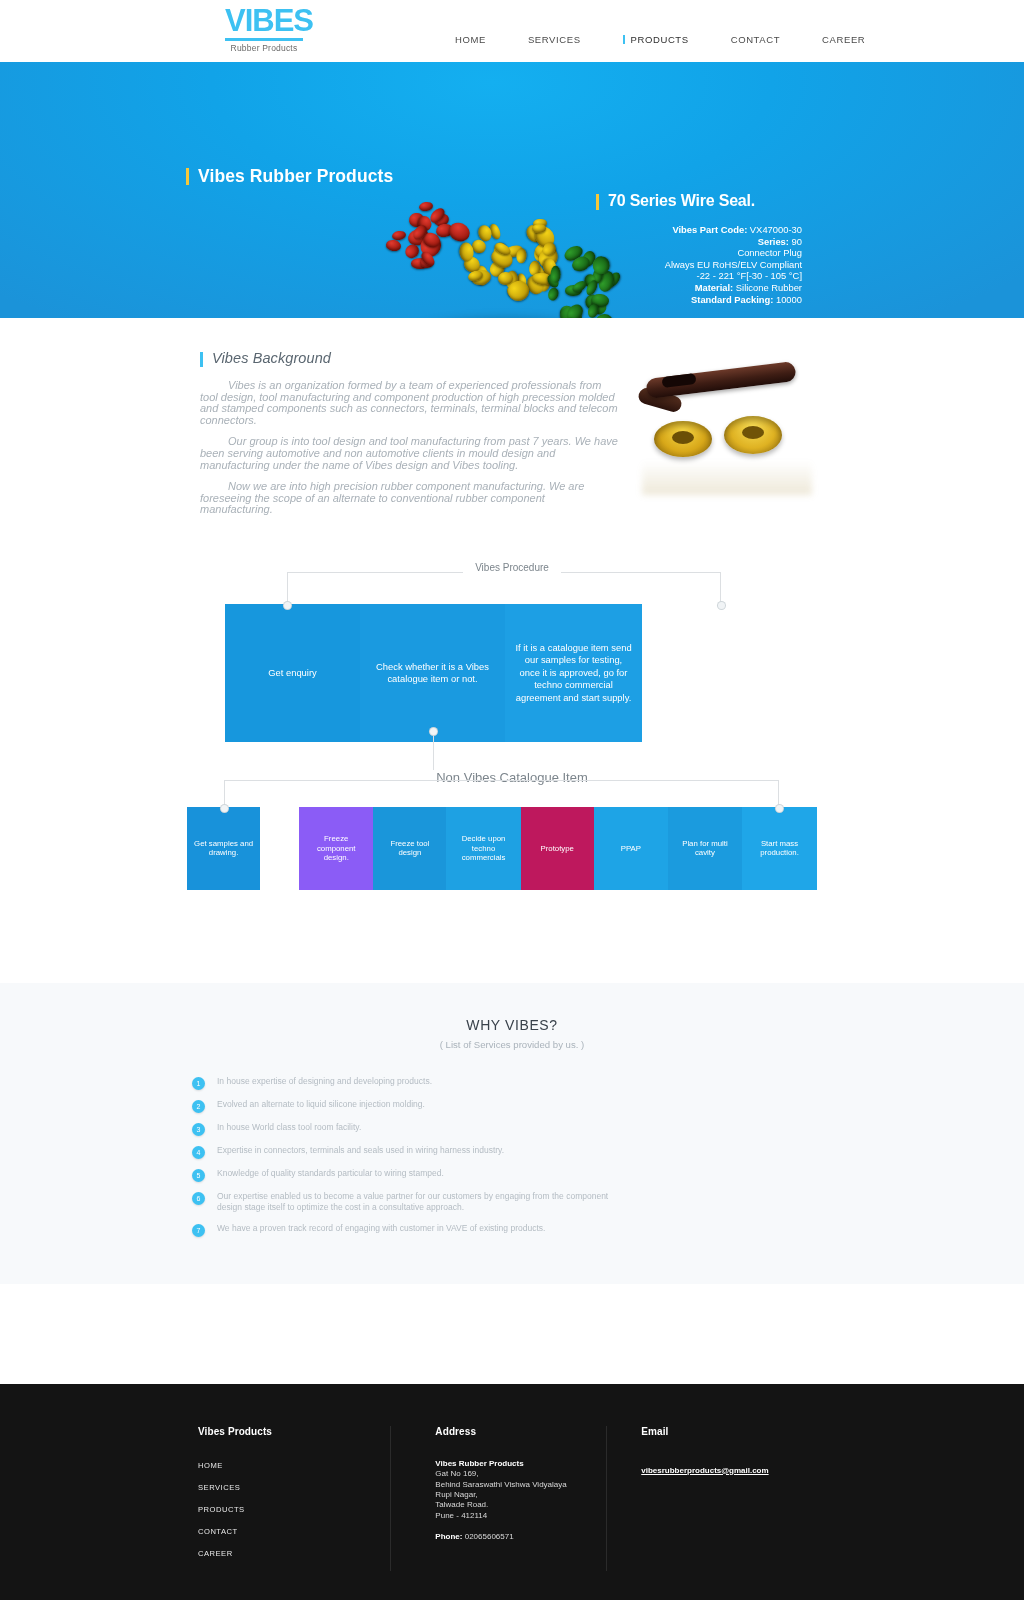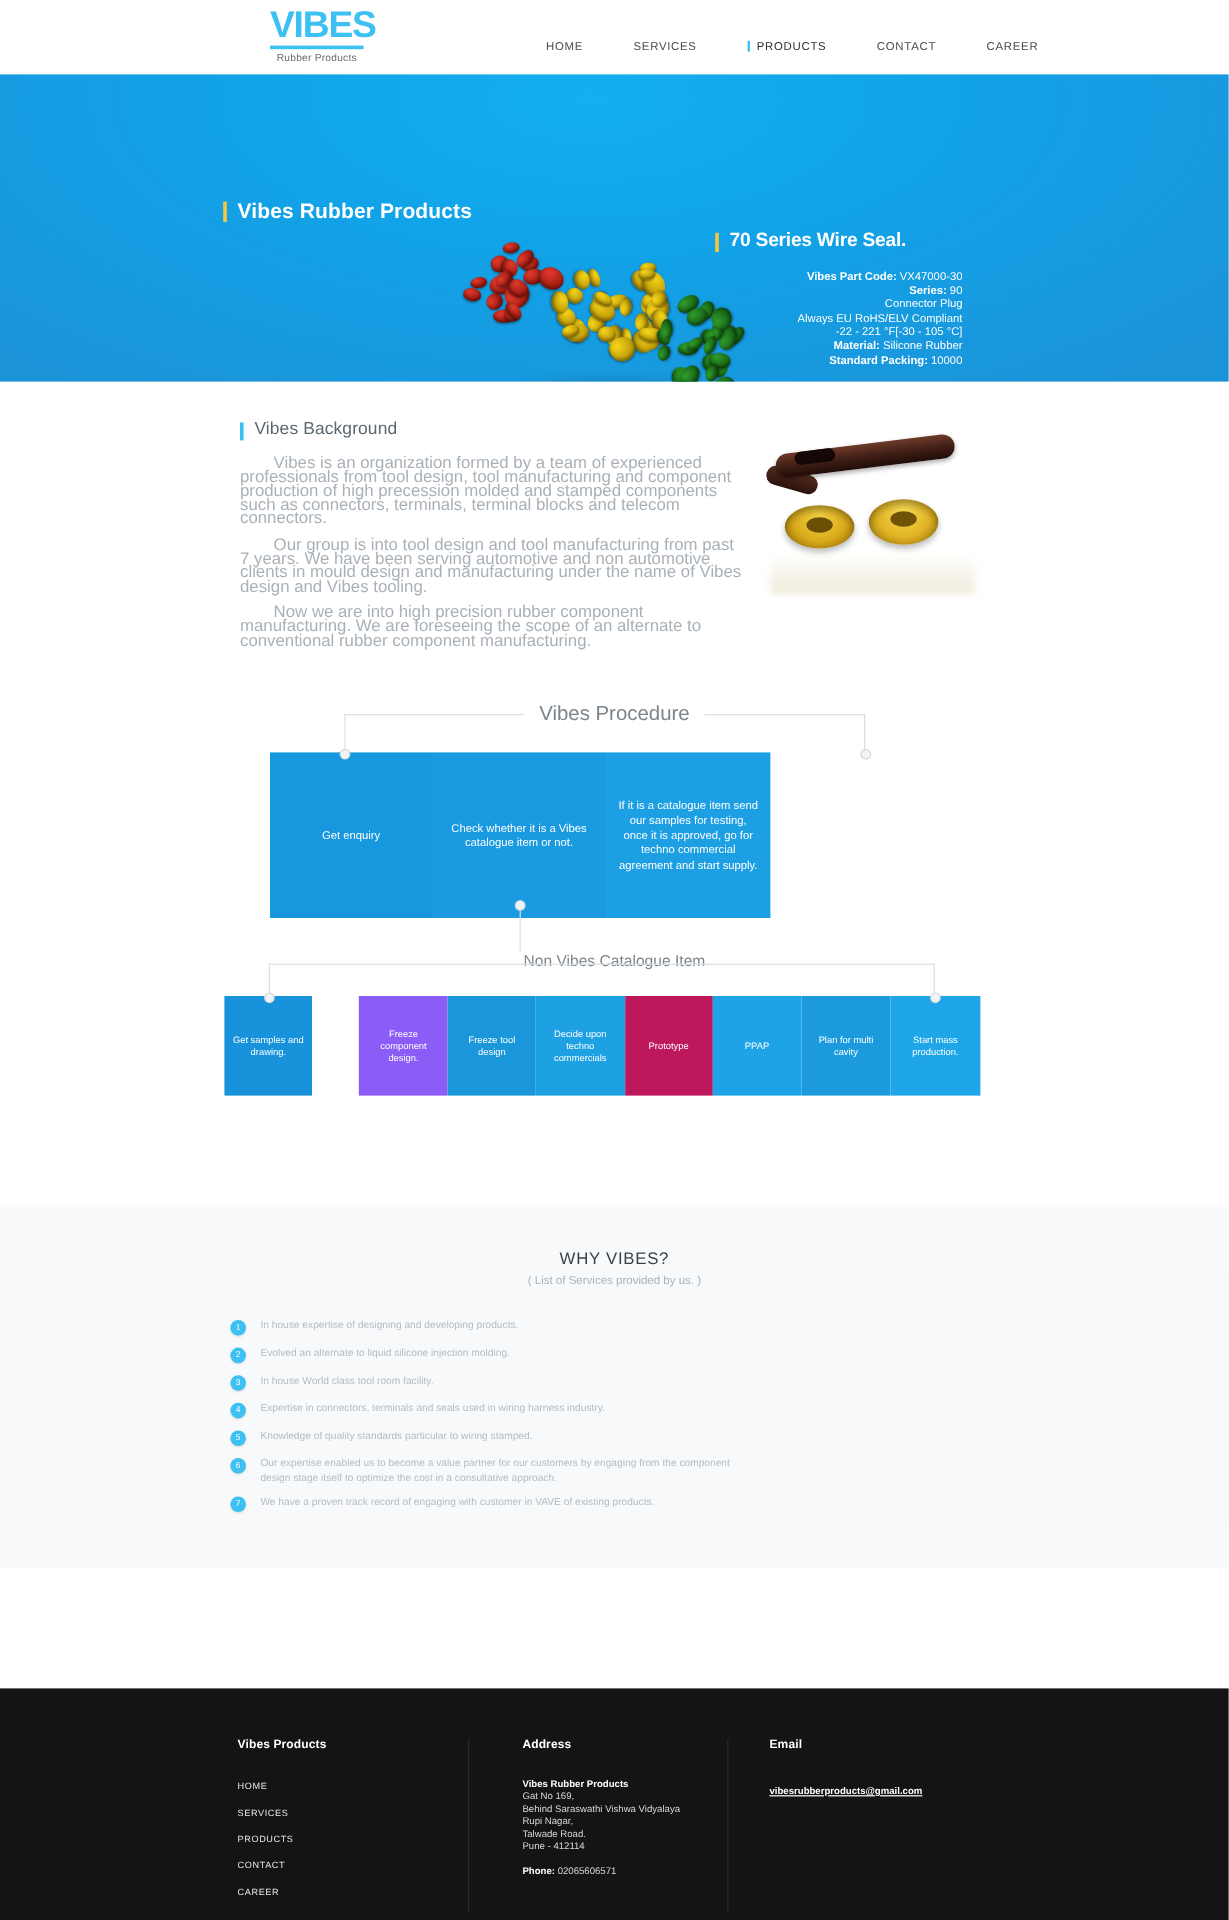--- a/index.html
+++ b/index.html
@@ -46,27 +46,27 @@
   .spec div { font-size:9.4px; color:#ffffff; line-height:11.6px; }
   .spec b { font-weight:bold; }
 
   
   .seals { position:absolute; left:385px; top:125px; width:240px; height:175px; }
   .seal { position:absolute; border-radius:50%; }
   .shadow-blob { position:absolute; left:400px; top:250px; width:215px; height:36px;
     background:radial-gradient(ellipse at center, rgba(0,0,0,.30) 0%, rgba(0,0,0,0) 70%); filter:blur(3px); }
 
   
-  .section-bg { background:#fff; padding-top:32px; }
+  .section-bg { background:#fff; padding-top:32px;font-style:italic; }
   .wrap { width:624px; margin:0 auto; position:relative; }
   .sec-title { font-size:14.5px; color:#5a6670; font-weight:normal; padding-left:12px; position:relative;
     letter-spacing:.1px; }
   .sec-title::before { content:""; position:absolute; left:0; top:2px; width:3px; height:15px; background:#3dc1f2; }
   .bg-body { width:420px; margin-top:14px; }
-  .bg-body p { font-size:14px; line-height:11.6px; color:#a9b1b8; text-indent:28px; margin-bottom:10px;
+  .bg-body p { font-size:11px; line-height:11.6px; color:#a9b1b8; text-indent:28px; margin-bottom:10px;
     text-align:left; }
   .bg-img { position:absolute; right:-8px; top:16px; width:200px; height:130px; }
 
   
   .clamp { position:absolute; left:14px; top:4px; width:150px; height:48px; }
   .clamp-bar { position:absolute; width:150px; height:20px; border-radius:10px;
     background:linear-gradient(180deg,#6d3a2a 0%,#3e1d14 55%,#210d09 100%);
     transform:rotate(-7deg); box-shadow:0 2px 4px rgba(0,0,0,.35); }
   .clamp-hole { position:absolute; left:16px; top:5px; width:34px; height:11px; border-radius:7px;
     background:#140705; transform:rotate(-7deg); }
@@ -83,21 +83,21 @@
     box-shadow:0 4px 6px rgba(0,0,0,.3) inset, 0 3px 5px rgba(0,0,0,.28); }
   .ring2-hole { position:absolute; left:110px; top:60px; width:22px; height:13px; border-radius:50%;
     background:#705307; }
   .img-reflect { position:absolute; left:10px; top:95px; width:170px; height:34px;
     background:linear-gradient(180deg, rgba(160,130,40,.18), rgba(255,255,255,0));
     filter:blur(3px); transform:scaleY(-1); }
 
   
   .proc { width:1024px; position:relative; margin-top:46px; height:345px; }
   .proc-label { position:absolute; left:0; right:0; top:0; text-align:center;
-    font-size:17px; color:#7c858c; }
+    font-size:10px; color:#7c858c; }
   .proc-label span { background:#fff; padding:0 12px; position:relative; z-index:2; }
   .bracket { position:absolute; border:1px solid #dcdfe2; border-bottom:none; }
   .b1 { left:287px; top:10px; width:434px; height:33px; }
   .dot { position:absolute; width:7px; height:7px; border-radius:50%; background:#f1f4f6;
     box-shadow:0 0 0 1px #cfd6da; z-index:3; }
   .row1 { position:absolute; left:225px; top:42px; width:553px; height:138px; display:flex; }
   .cell { color:#fff; display:flex; align-items:center; justify-content:center; text-align:center;
     font-size:9.4px; line-height:12.4px; padding:6px 10px; }
   .c1 { width:135px; background:#1797dd; }
   .c2 { width:145px; background:#1a9ae0; }

